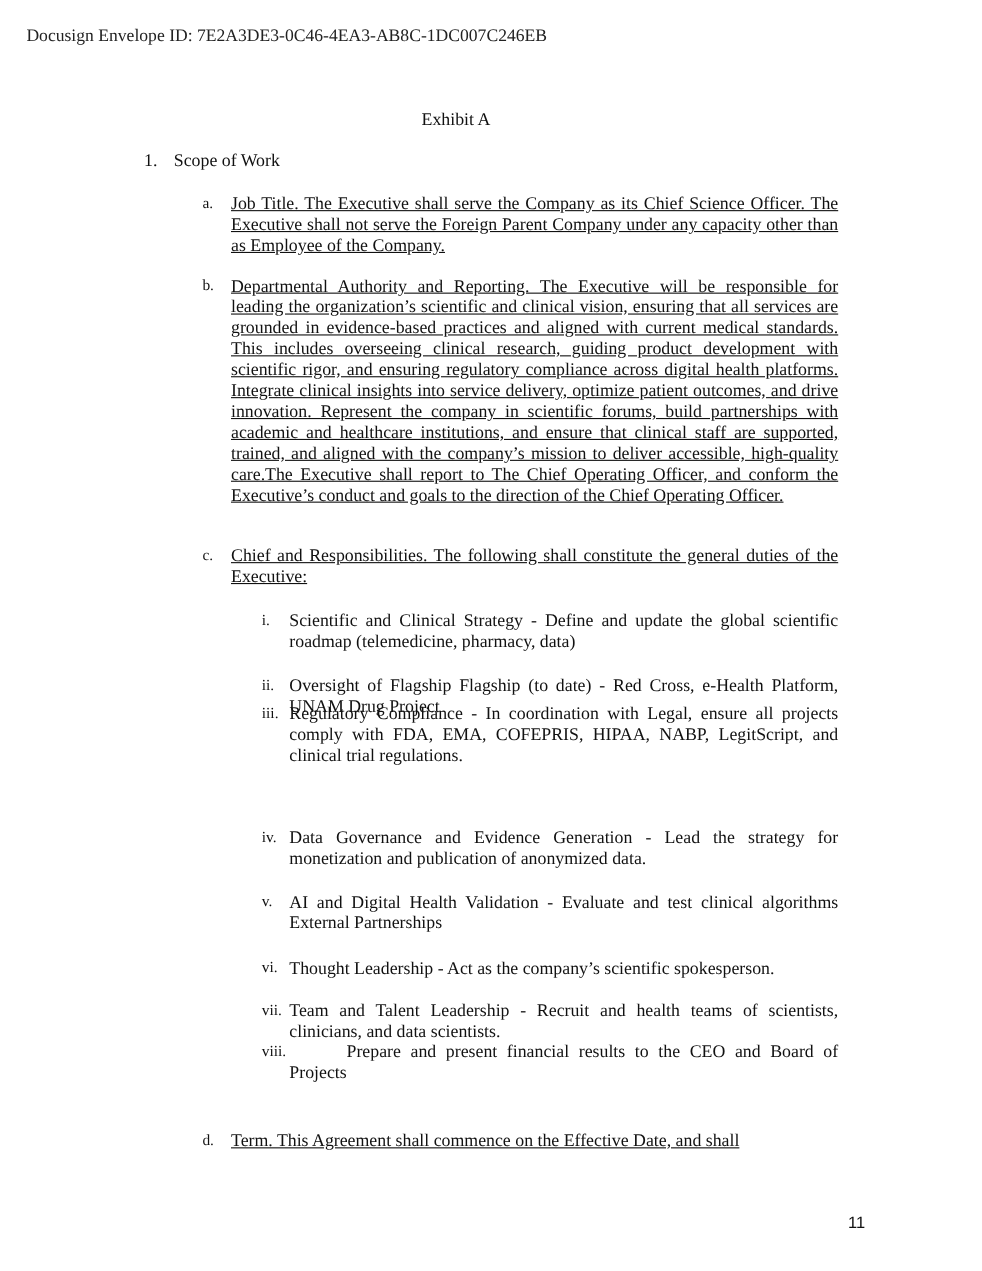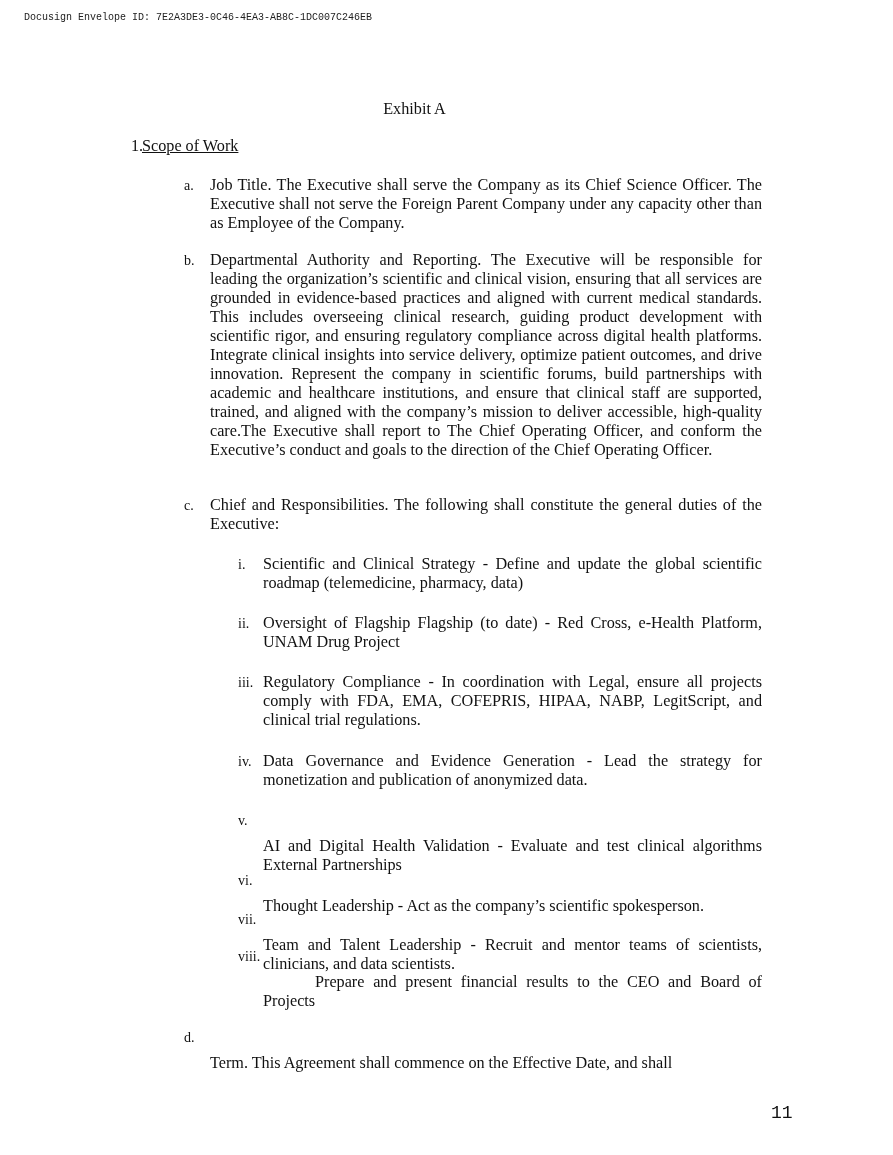--- a/index.html
+++ b/index.html
@@ -1,33 +1,33 @@
 <!DOCTYPE html>
 <html><head>
   <meta charset="utf-8">
   <style>
     html, body { margin: 0; padding: 0; background: #ffffff; }
     body { width: 893px; height: 1155px; position: relative; overflow: hidden; color: #111; }
     .envelope {
-      position: absolute; left: 24px; top: 12px;
-      font-family: Liberation Mono, monospace; font-size: 10px; color: #222;
+      position: absolute; left: 24px; top: 24px;
+      font-family: Liberation Serif, serif; font-size: 16px; color: #222;
     }
     .doc { font-family: "Liberation Serif", serif; font-size: 16.2px; line-height: 19px; }
     .title { position: absolute; left: 0; width: 829px; top: 100px; text-align: center; }
     .sec { position: absolute; left: 131px; top: 137px; }
     .sec .num { position: absolute; left: 0; }
-    .sec .lbl { position: absolute; left: 11px; white-space: nowrap; text-decoration: underline; }
+    .sec .lbl { position: absolute; left: 27px; white-space: nowrap; }
     .item { position: absolute; left: 184px; width: 578px; }
     .item .mk { position: absolute; left: 0; top: 0; font-size: 14px; }
-    .item .tx { margin-left: 26px; text-align: justify; }
+    .item .tx { margin-left: 26px; text-align: justify; text-decoration: underline; }
     .sub { position: absolute; left: 238px; width: 524px; }
     .sub .mk { position: absolute; left: 0; top: 0; font-size: 14px; }
     .sub .tx { margin-left: 25px; text-align: justify; }
-    .left { text-align: right; margin-top: 26px; }
-    .pgnum { position: absolute; left: 771px; top: 1103px; font-family: Liberation Mono, monospace; font-size: 18px; }
+    .left { text-align: right; }
+    .pgnum { position: absolute; left: 771px; top: 1103px; font-family: Liberation Sans, sans-serif; font-size: 15px; }
   </style>
 </head>
 <body>
 
 <div class="envelope">Docusign Envelope ID: 7E2A3DE3-0C46-4EA3-AB8C-1DC007C246EB</div>
 
 <div class="doc">
   <div class="title">Exhibit A</div>
 
   <div class="sec">
@@ -51,39 +51,39 @@
   </div>
 
   <div class="sub" style="top:555px">
     <span class="mk">i.</span>
     <div class="tx">Scientific and Clinical Strategy - Define and update the global scientific roadmap (telemedicine, pharmacy, data)</div>
   </div>
   <div class="sub" style="top:614px">
     <span class="mk">ii.</span>
     <div class="tx">Oversight of Flagship Flagship (to date) - Red Cross, e-Health Platform, UNAM Drug Project</div>
   </div>
-  <div class="sub" style="top:673px">
+  <div class="sub" style="top:640px">
     <span class="mk">iii.</span>
     <div class="tx">Regulatory Compliance - In coordination with Legal, ensure all projects comply with FDA, EMA, COFEPRIS, HIPAA, NABP, LegitScript, and clinical trial regulations.</div>
   </div>
   <div class="sub" style="top:752px">
     <span class="mk">iv.</span>
     <div class="tx">Data Governance and Evidence Generation - Lead the strategy for monetization and publication of anonymized data.</div>
   </div>
   <div class="sub" style="top:811px">
     <span class="mk">v.</span>
     <div class="tx left">AI and Digital Health Validation - Evaluate and test clinical algorithms External Partnerships</div>
   </div>
   <div class="sub" style="top:871px">
     <span class="mk">vi.</span>
     <div class="tx left">Thought Leadership - Act as the company’s scientific spokesperson.</div>
   </div>
   <div class="sub" style="top:910px">
     <span class="mk">vii.</span>
-    <div class="tx left">Team and Talent Leadership - Recruit and mentor teams of scientists, clinicians, and data scientists.</div>
+    <div class="tx left">Team and Talent Leadership - Recruit and health teams of scientists, clinicians, and data scientists.</div>
   </div>
   <div class="sub" style="top:947px">
     <span class="mk">viii.</span>
     <div class="tx left" style="text-indent:52px; margin-left:25px">Prepare and present financial results to the CEO and Board of Projects</div>
   </div>
 
   <div class="item" style="top:1028px">
     <span class="mk">d.</span>
     <div class="tx left">Term.  This Agreement shall commence on the Effective Date, and shall</div>
   </div>

